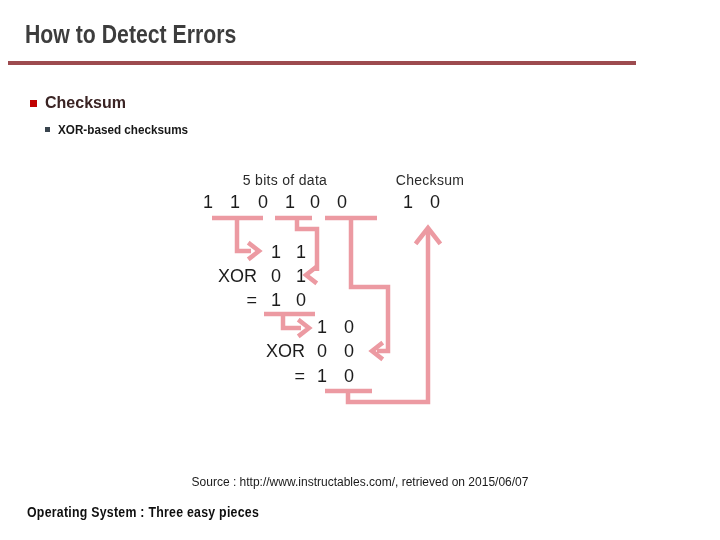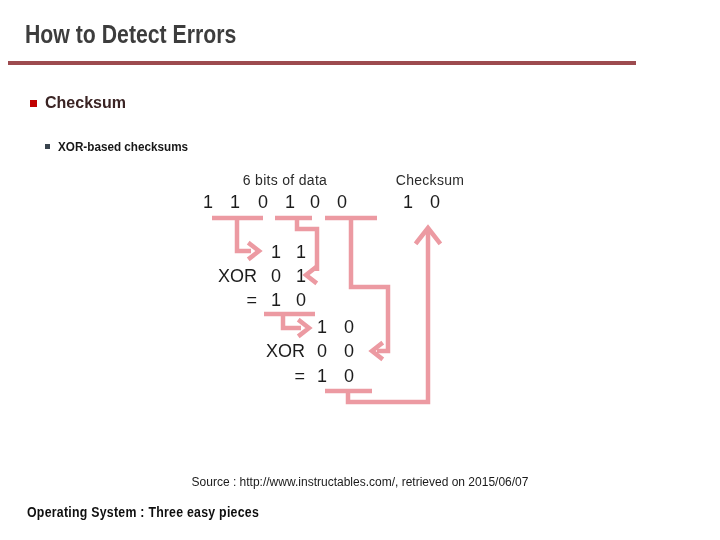--- a/index.html
+++ b/index.html
@@ -23,21 +23,21 @@
     white-space:nowrap;transform:scaleX(0.85);transform-origin:left top;
     letter-spacing:0px;
   }
   .divider{
     position:absolute;left:8px;top:61px;width:703px;height:4px;
     background:var(--divider);
   }
   .bullet-row{position:absolute;left:30px;top:93px;display:flex;align-items:flex-start;}
   .bullet-square{width:7px;height:7px;background:var(--bullet);margin-top:7px;margin-right:8px;flex:none;}
   .bullet-label{font-size:16px;font-weight:bold;color:var(--bullet-text);line-height:19px;white-space:nowrap;}
-  .subbullet-row{position:absolute;left:45px;top:138px;display:flex;align-items:flex-start;}
+  .subbullet-row{position:absolute;left:45px;top:121px;display:flex;align-items:flex-start;}
   .subbullet-square{width:5px;height:5px;background:var(--subbullet);margin-top:6px;margin-right:8px;flex:none;}
   .subbullet-label{font-size:13px;font-weight:bold;color:#171717;line-height:17px;white-space:nowrap;transform:scaleX(0.9);transform-origin:left top;}
 
   
   .diagram{position:absolute;left:195px;top:166px;width:290px;height:250px;color:var(--diagram-text);}
   .diagram svg{position:absolute;left:0;top:0;}
   .dlabel{position:absolute;top:6px;font-size:14px;letter-spacing:0.3px;color:#2a2a2a;white-space:nowrap;transform:translateX(-50%);}
   .dg{
     position:absolute;width:18px;height:18px;text-align:center;
     font-size:18px;line-height:18px;color:var(--diagram-text);
@@ -100,21 +100,21 @@
         <path class="cx" d="M88 148 V162 H106"></path>
         <polyline class="cxh" points="105,155 114,162 105,169"></polyline>
       </g>
       <g>
         <path class="cx" d="M130 225 H177"></path>
         <path class="cx" d="M153 225 V236 H233 V64"></path>
         <polyline class="cxh" points="222,76 233,62 244,76"></polyline>
       </g>
     </svg>
 
-    <span class="dlabel" style="left:90px">6 bits of data</span>
+    <span class="dlabel" style="left:90px">5 bits of data</span>
     <span class="dlabel" style="left:235px">Checksum</span>
 
     <span class="dg" style="left:4px;top:27px">1</span>
     <span class="dg" style="left:31px;top:27px">1</span>
     <span class="dg" style="left:59px;top:27px">0</span>
     <span class="dg" style="left:86px;top:27px">1</span>
     <span class="dg" style="left:111px;top:27px">0</span>
     <span class="dg" style="left:138px;top:27px">0</span>
 
     <span class="dg" style="left:204px;top:27px">1</span>

